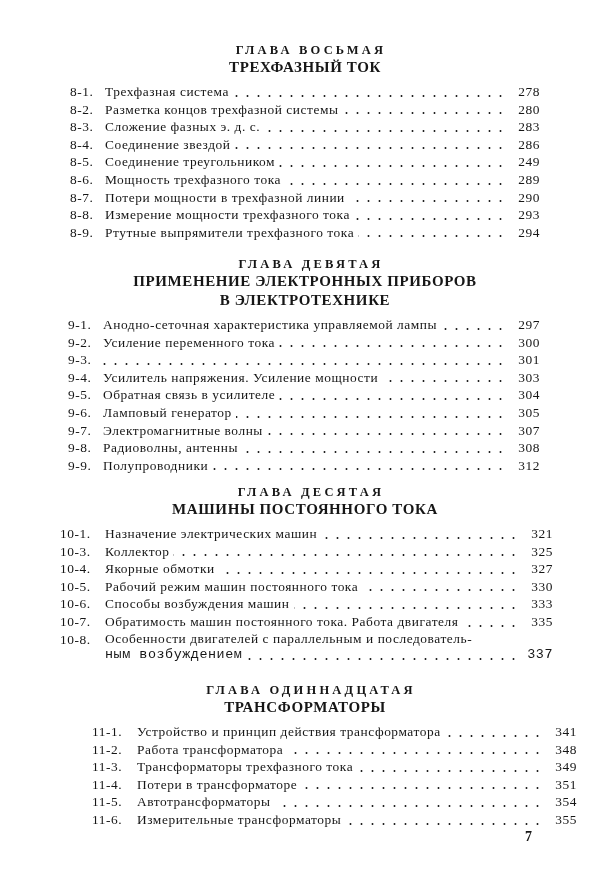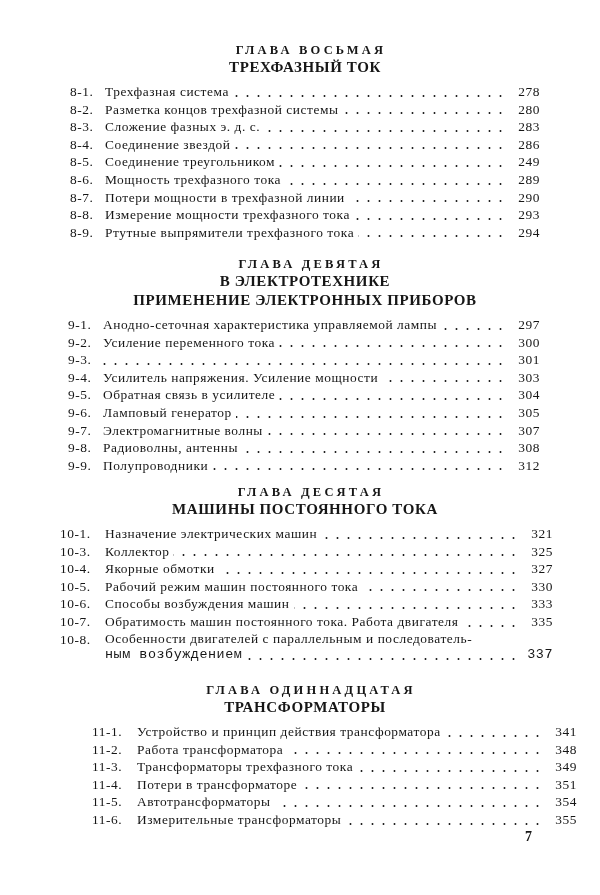--- a/index.html
+++ b/index.html
@@ -96,22 +96,22 @@
         <div class="entry">
           <span class="num">8-9.</span>
           <span class="text" style="left: 35px; z-index: 1;"><span class="t">Ртутные выпрямители трехфазного тока</span></span>
           <span class="dots" style="left: 35px; right: 34px;"></span>
           <span class="pg">294</span>
         </div>
       </div>
     </section>
     <section class="chapter" style="top: 256px;">
       <div class="chapter-label">ГЛАВА ДЕВЯТАЯ</div>
+      <div class="chapter-title">ПРИМЕНЕНИЕ ЭЛЕКТРОННЫХ ПРИБОРОВ</div>
       <div class="chapter-title">В ЭЛЕКТРОТЕХНИКЕ</div>
-      <div class="chapter-title">ПРИМЕНЕНИЕ ЭЛЕКТРОННЫХ ПРИБОРОВ</div>
       <div class="entries" style="margin-left: 68px; width: 472px;">
         <div class="entry">
           <span class="num">9-1.</span>
           <span class="text" style="left: 35px; z-index: 1;"><span class="t">Анодно-сеточная характеристика управляемой лампы</span></span>
           <span class="dots" style="left: 35px; right: 34px;"></span>
           <span class="pg">297</span>
         </div>
         <div class="entry">
           <span class="num">9-2.</span>
           <span class="text" style="left: 35px; z-index: 1;"><span class="t">Усиление переменного тока</span></span>

